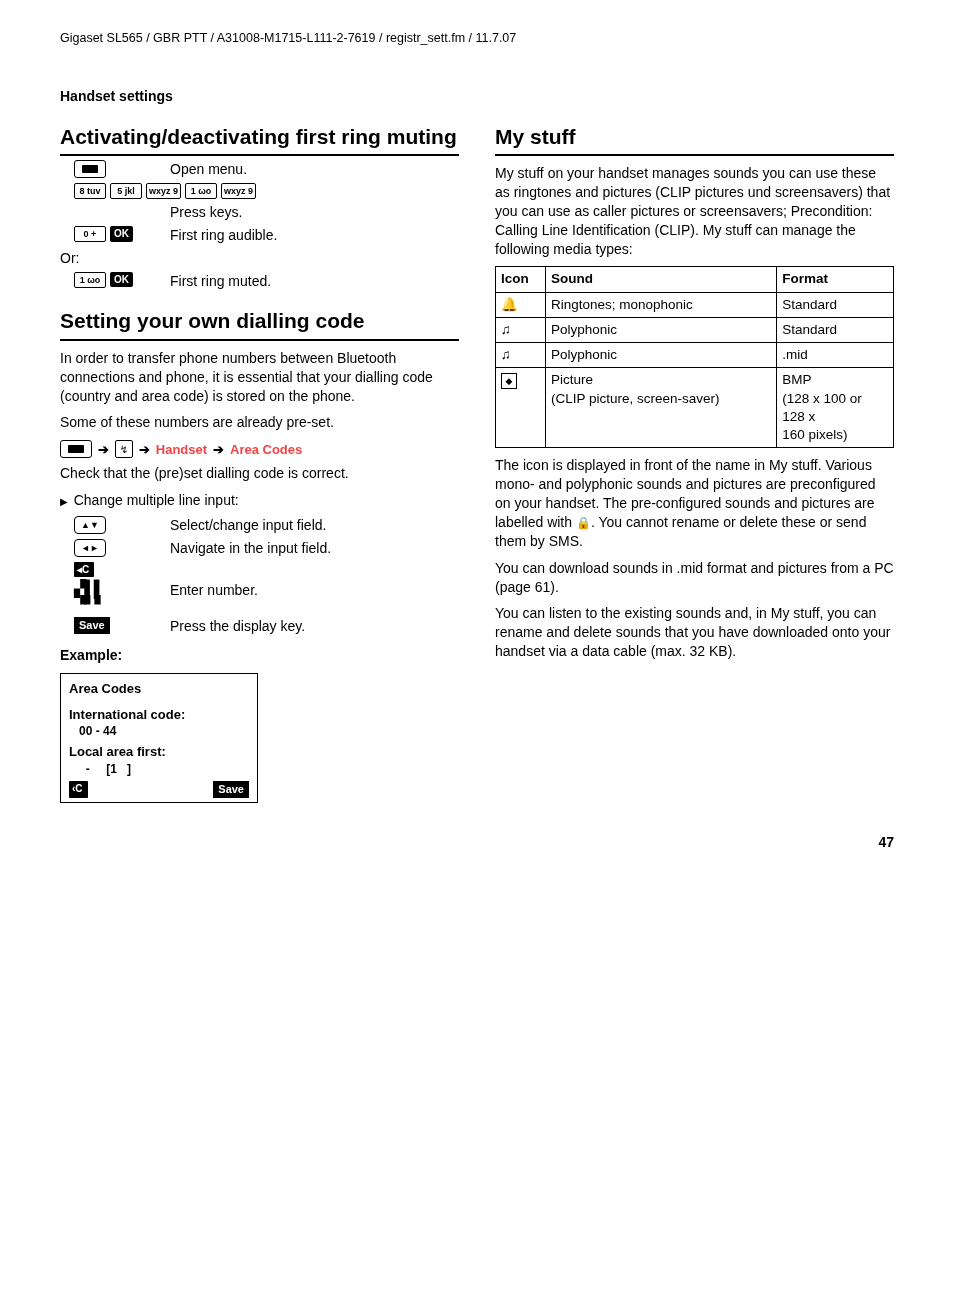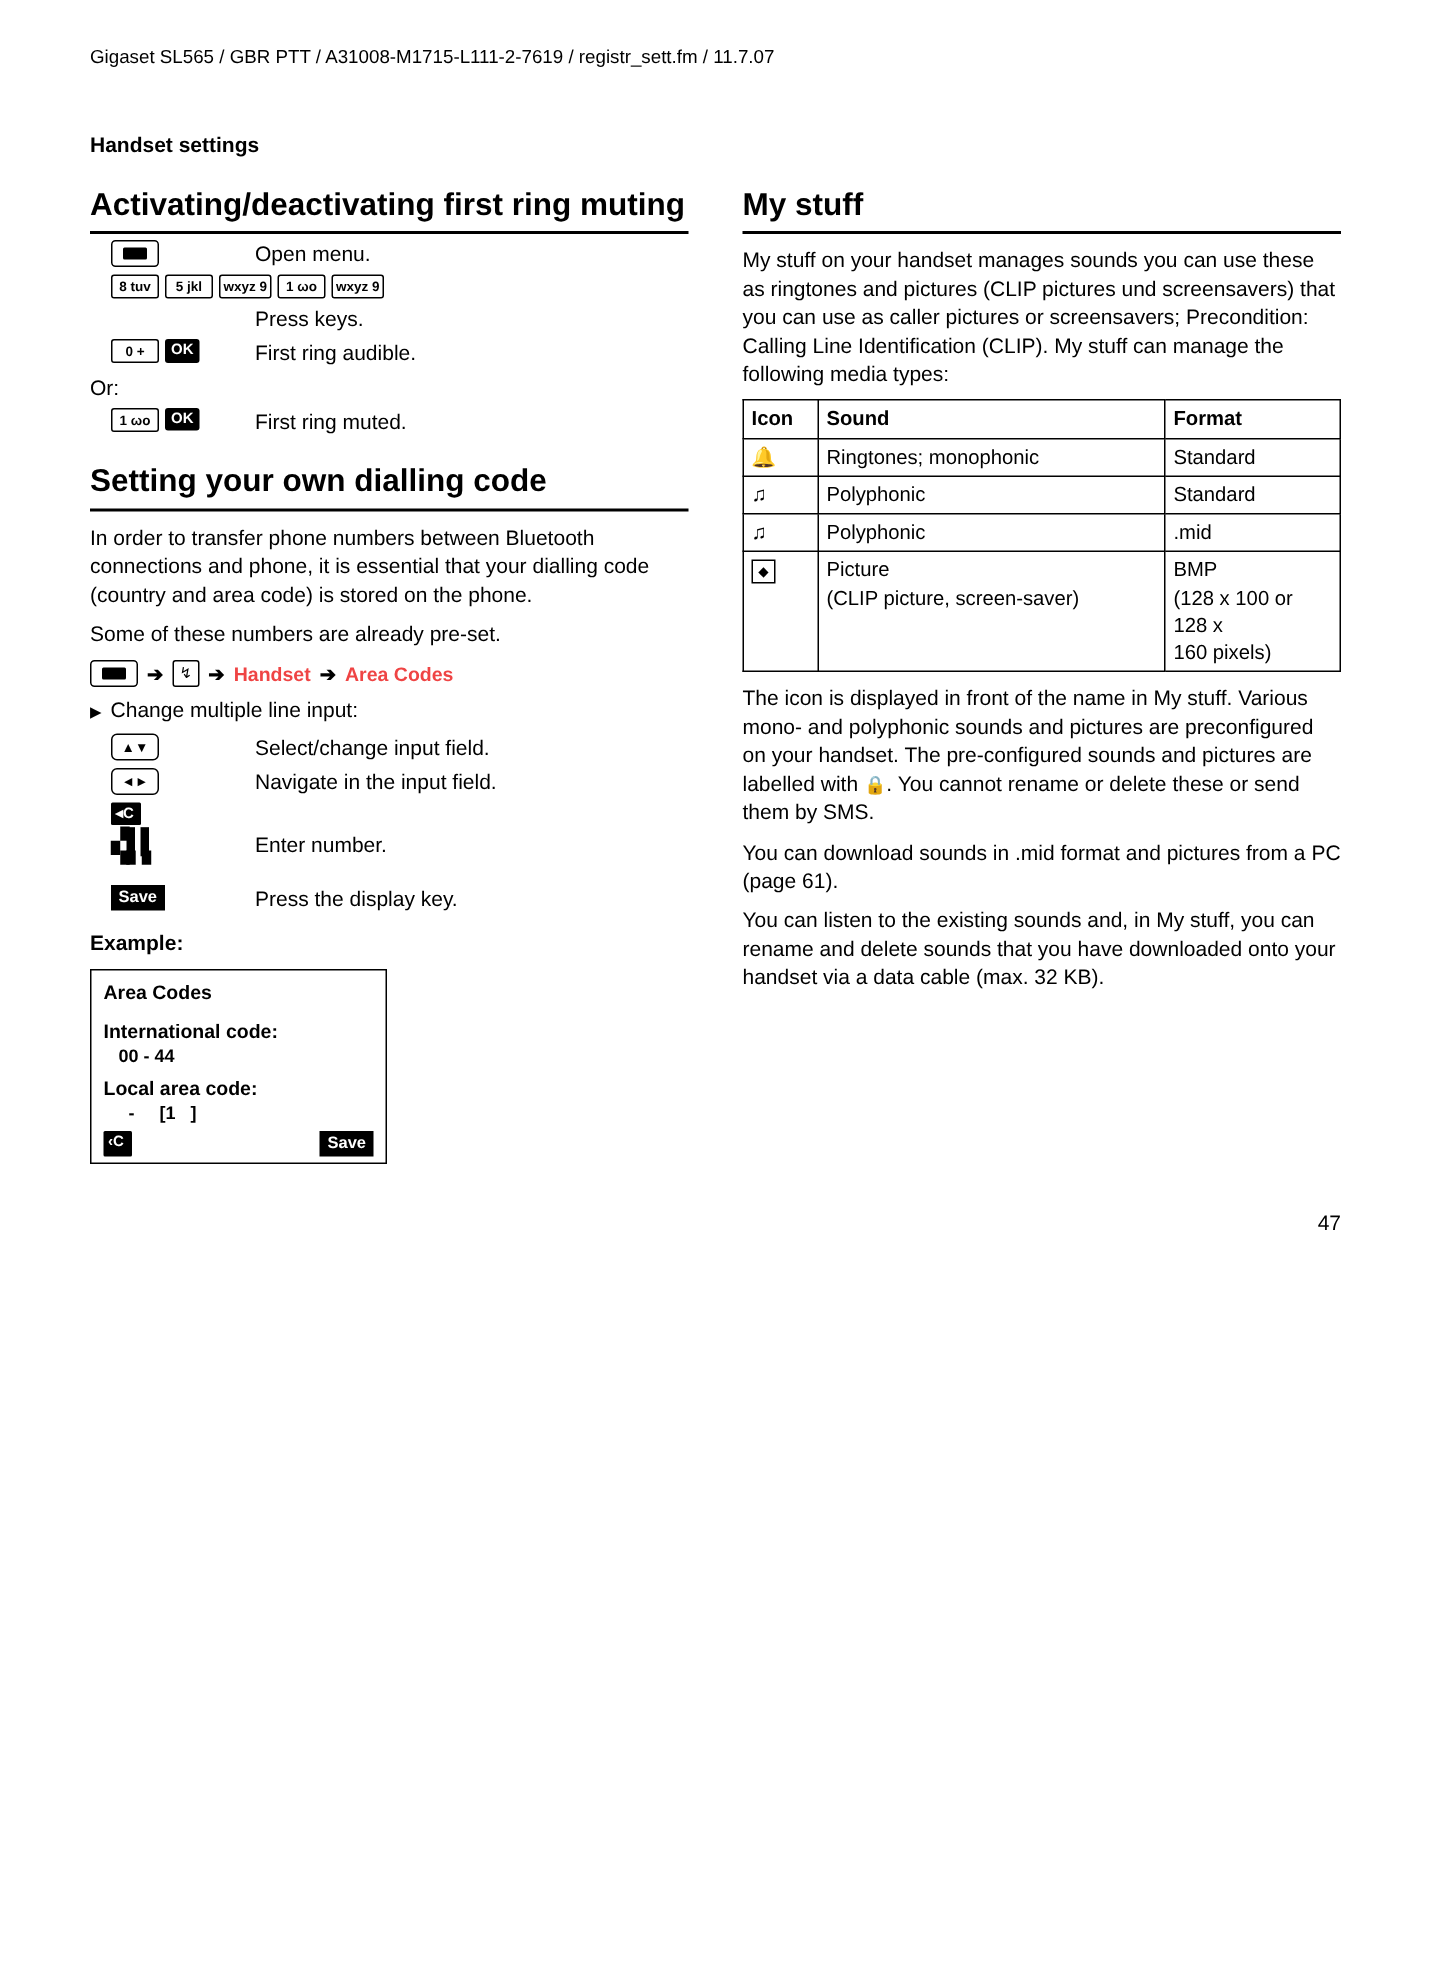--- a/index.html
+++ b/index.html
@@ -125,21 +125,21 @@
     border:1.5px solid #000;
     width:180px;
     padding:6px 8px 4px 8px;
     font-size:13px;
     margin-top:4px;
   }
   .example-box .title { font-weight:bold; margin-bottom:8px; font-family: Arial;}
   .example-box .label { font-weight:bold; font-size:13px; margin-top:4px;}
   .example-box .val { font-size:12px; font-weight:bold; padding-left:10px;}
   .example-box .footer { display:flex; justify-content:space-between; margin-top:4px;}
-  .page-num { text-align:right; font-weight:normal; margin-top:30px; font-size:14px;}
+  .page-num { text-align:right; font-weight:bold; margin-top:30px; font-size:14px;}
   .lock-icon { font-size:12px; }
 </style>
 </head>
 <body>
 
 <div class="header-line">
   <span>Gigaset SL565 / GBR PTT / A31008-M1715-L111-2-7619 / registr_sett.fm / 11.7.07</span>
 </div>
 
 <div class="section-label">Handset settings</div>
@@ -200,20 +200,21 @@
           <span class="menu-key-inner"></span>
         </span>
       <span class="arrow">➔</span>
       <span class="settings-icon">↯</span>
       <span class="arrow">➔</span>
       <span class="grey">Handset</span>
       <span class="arrow">➔</span>
       <span class="grey">Area Codes</span>
     </div>
 
+    <p style="margin-top:2px;">Check that the (pre)set dialling code is correct.</p>
 
     <div class="bullet-line">Change multiple line input:</div>
 
     <div class="instr-row">
       <span class="instr-icons">
           <span class="nav-box">▲▼</span>
         </span>
       <span class="instr-text">Select/change input field.</span>
     </div>
     <div class="instr-row">
@@ -239,21 +240,21 @@
         </span>
       <span class="instr-text">Press the display key.</span>
     </div>
 
     <p style="font-weight:bold; margin-top:10px;">Example:</p>
 
     <div class="example-box">
       <div class="title">Area Codes</div>
       <div class="label">International code:</div>
       <div class="val">00    - 44</div>
-      <div class="label">Local area code:</div>
+      <div class="label">Local area first:</div>
       <div class="val" style="white-space:pre;">  -     [1   ]</div>
       <div class="footer">
         <span class="c-badge">‹C</span>
         <span class="save-badge">Save</span>
       </div>
     </div>
   </div>
 
   <div class="col">
     <h2>My stuff</h2>

